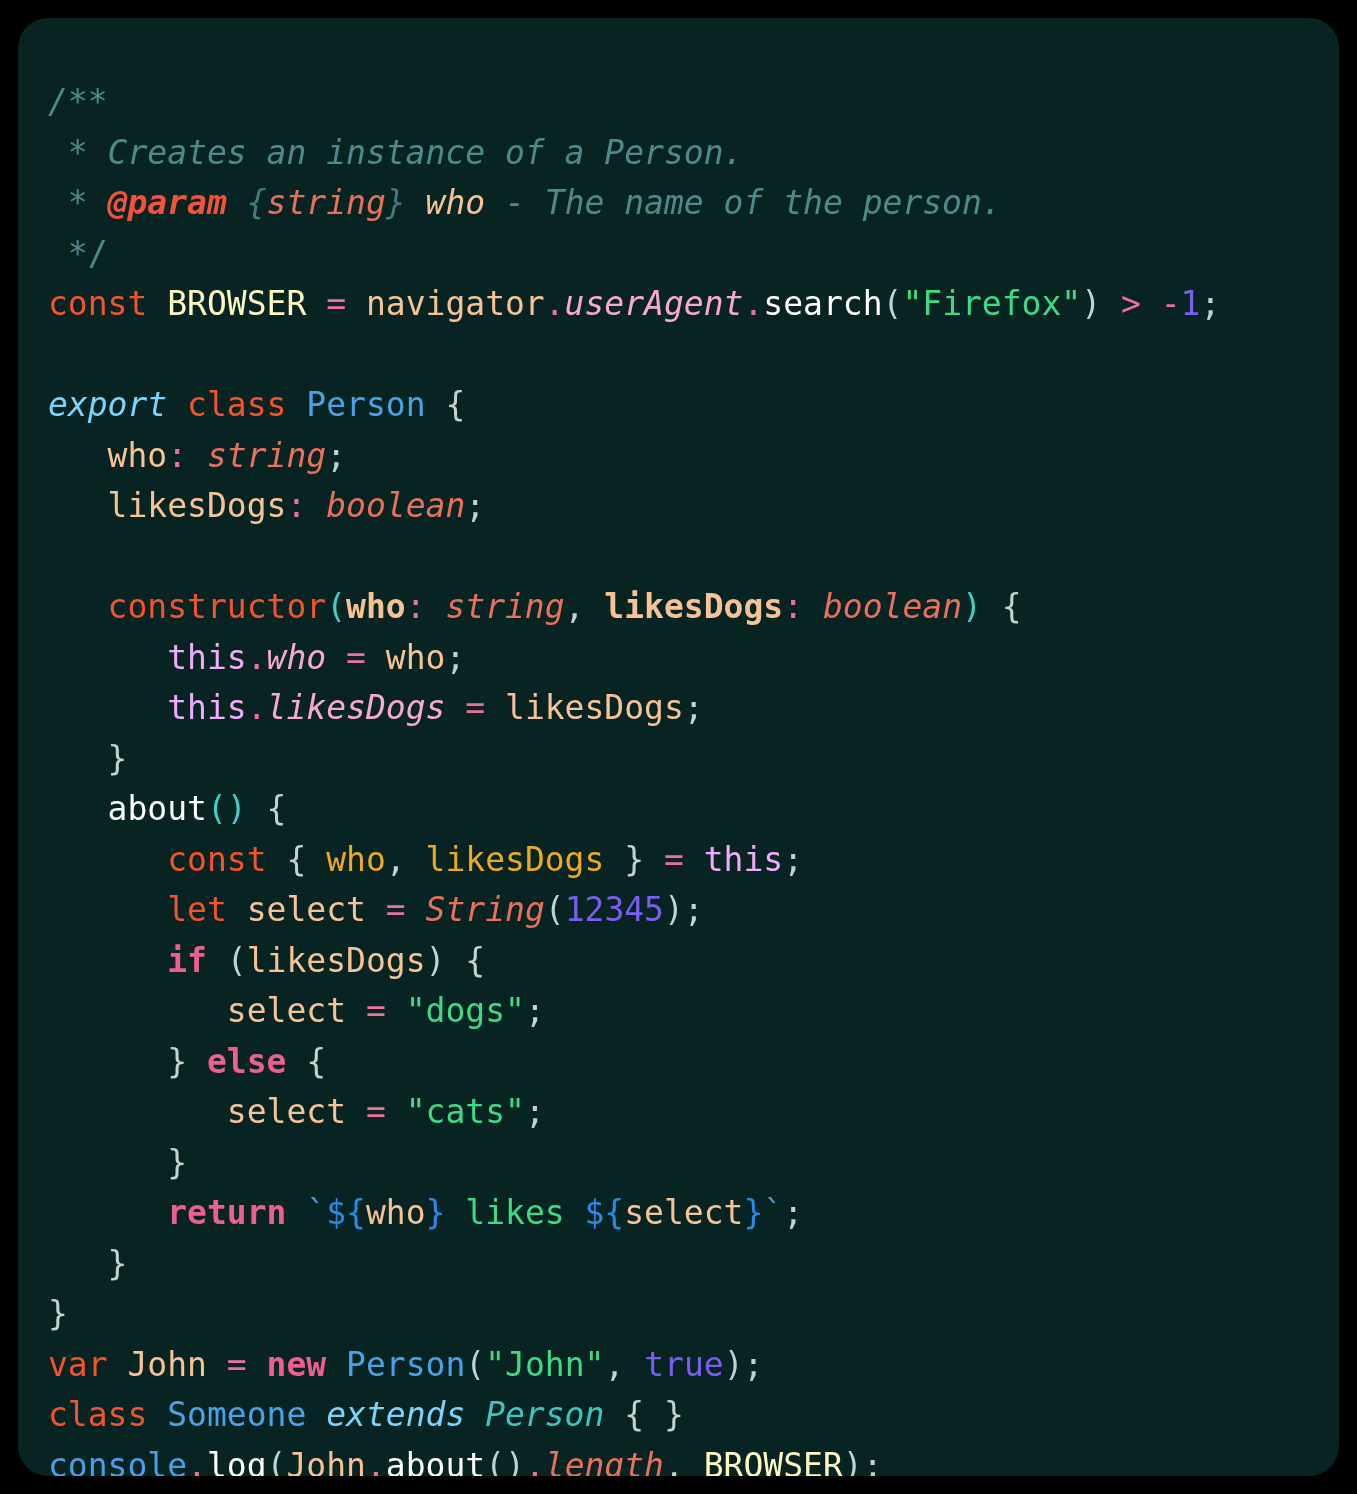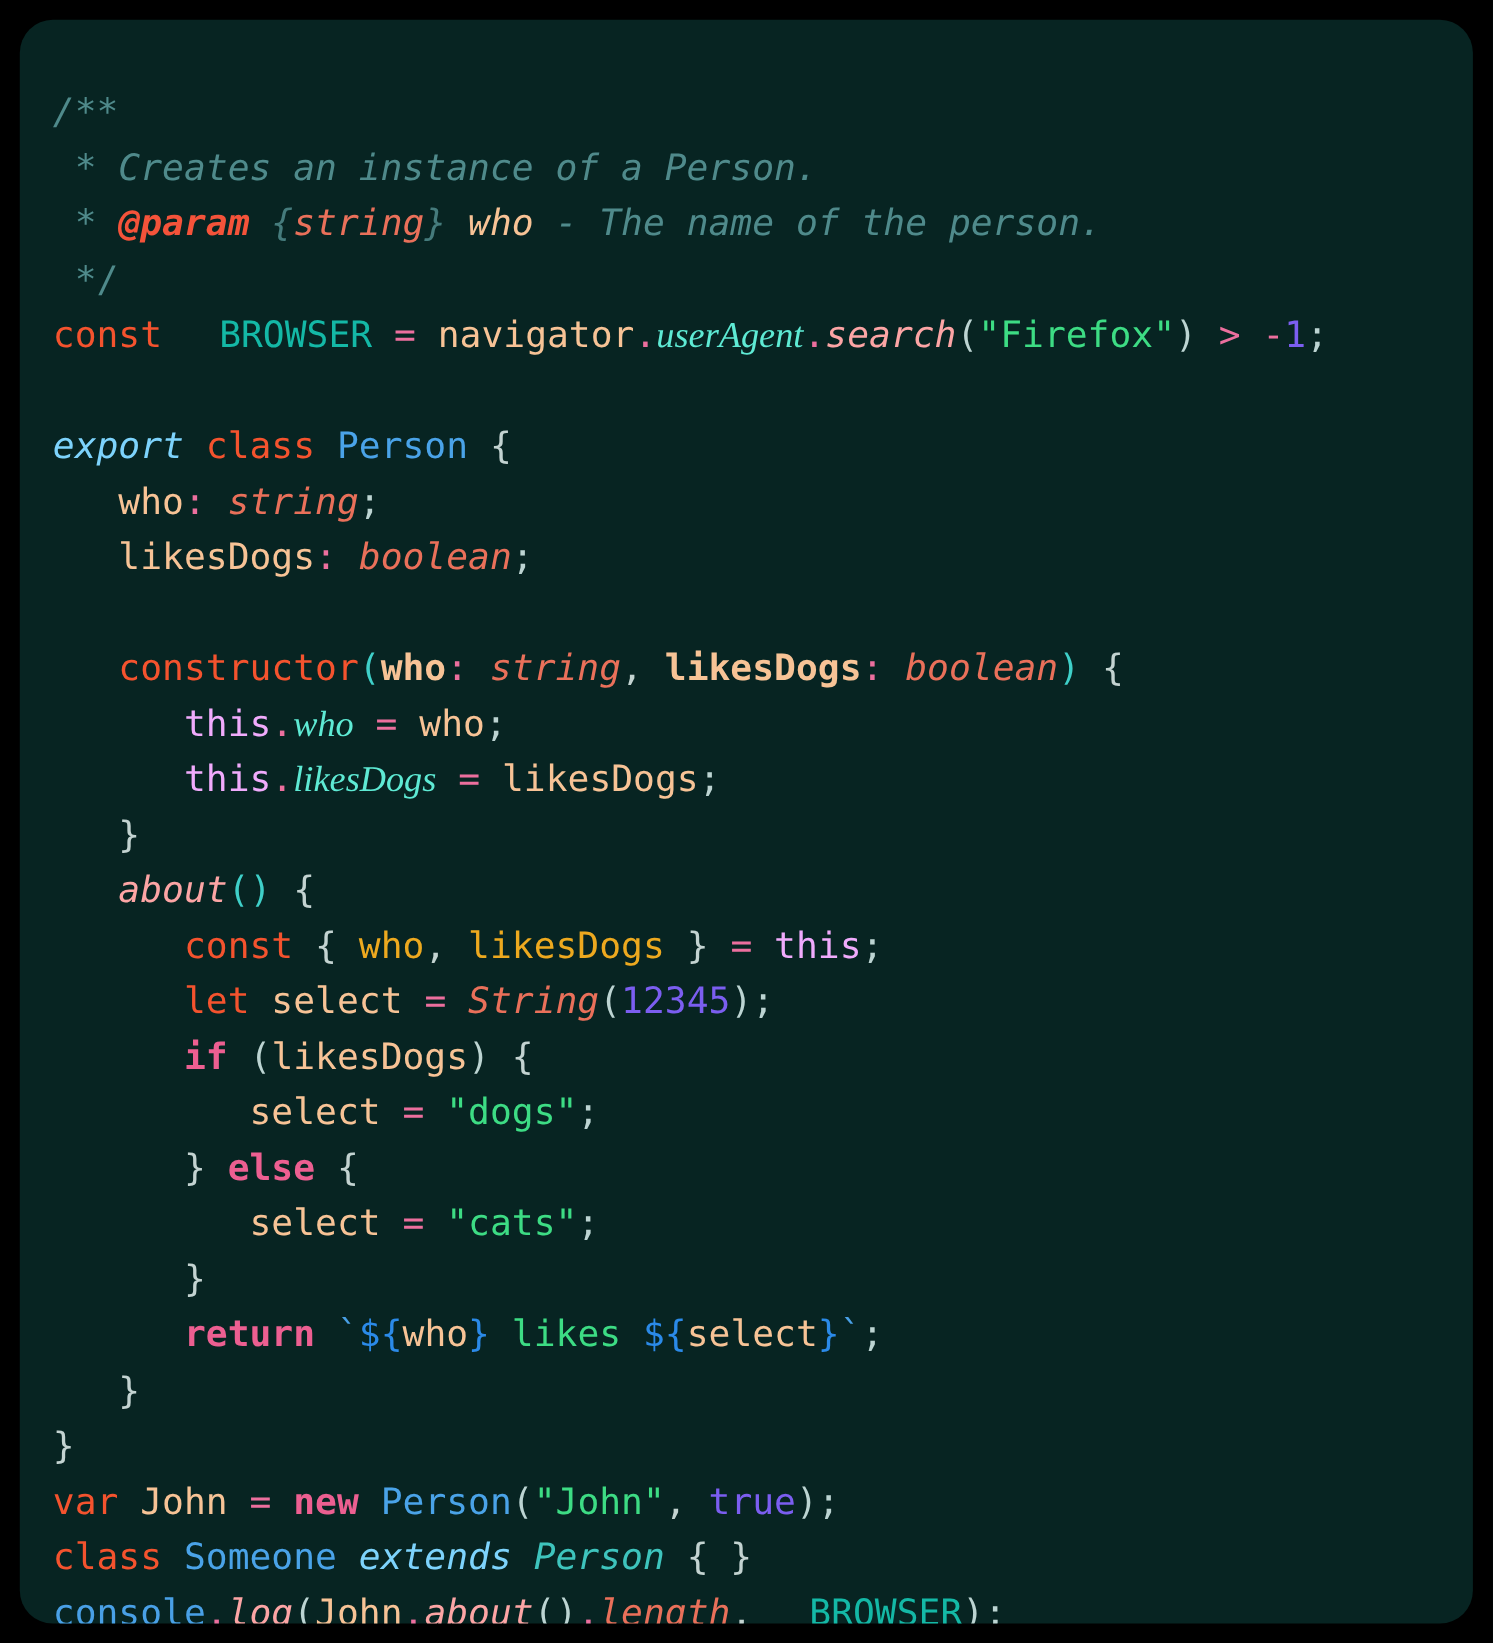--- a/index.html
+++ b/index.html
@@ -45,25 +45,25 @@
   .t-cmt-var   { color: #f7c396; font-style: italic; }
 
   .t-kw        { color: #f4532e; }
   .t-kw-pink   { color: #ec5f91; font-weight: bold; }
   .t-kw-ital   { color: #7dd3fc; font-style: italic; }
   .t-op        { color: #ec6f9e; }
   .t-punc      { color: #c3d3d1; }
   .t-paren     { color: #bcd4d2; }
   .t-paren-cy  { color: #3fd0c9; }
   .t-var       { color: #f7c396; text-align: center; }
-  .t-var-ital  { color: #5eead4; font-style: italic; font-family: Liberation Serif, serif; }
+  .t-var-ital  { color: #f9a8d4; font-style: italic; }
   .t-var-bold  { color: #f7c396; font-weight: bold; }
-  .t-const     { color: #14b8a6; margin-left: 32px; }
+  .t-const     { color: #fef9c3; }
   .t-gold      { color: #eda91f; }
-  .t-fn        { color: #fca5a5; font-style: italic; }
+  .t-fn        { color: #ffffff; }
   .t-fn-blue   { color: #49a0e6; margin-top: 44px; }
   .t-class     { color: #4aa3e8; }
   .t-class-cy  { color: #3ec4bd; font-style: italic; }
   .t-type      { color: #e9705a; font-style: italic; }
   .t-this      { color: #f0abfc; }
   .t-str       { color: #3ddc84; }
   .t-num       { color: #7b5ef0; }
   .t-tpl-tick  { color: #49a0e6; }
   .t-tpl-brace { color: #2b8ae8; }
   .t-semi      { color: #bcd4d2; }

